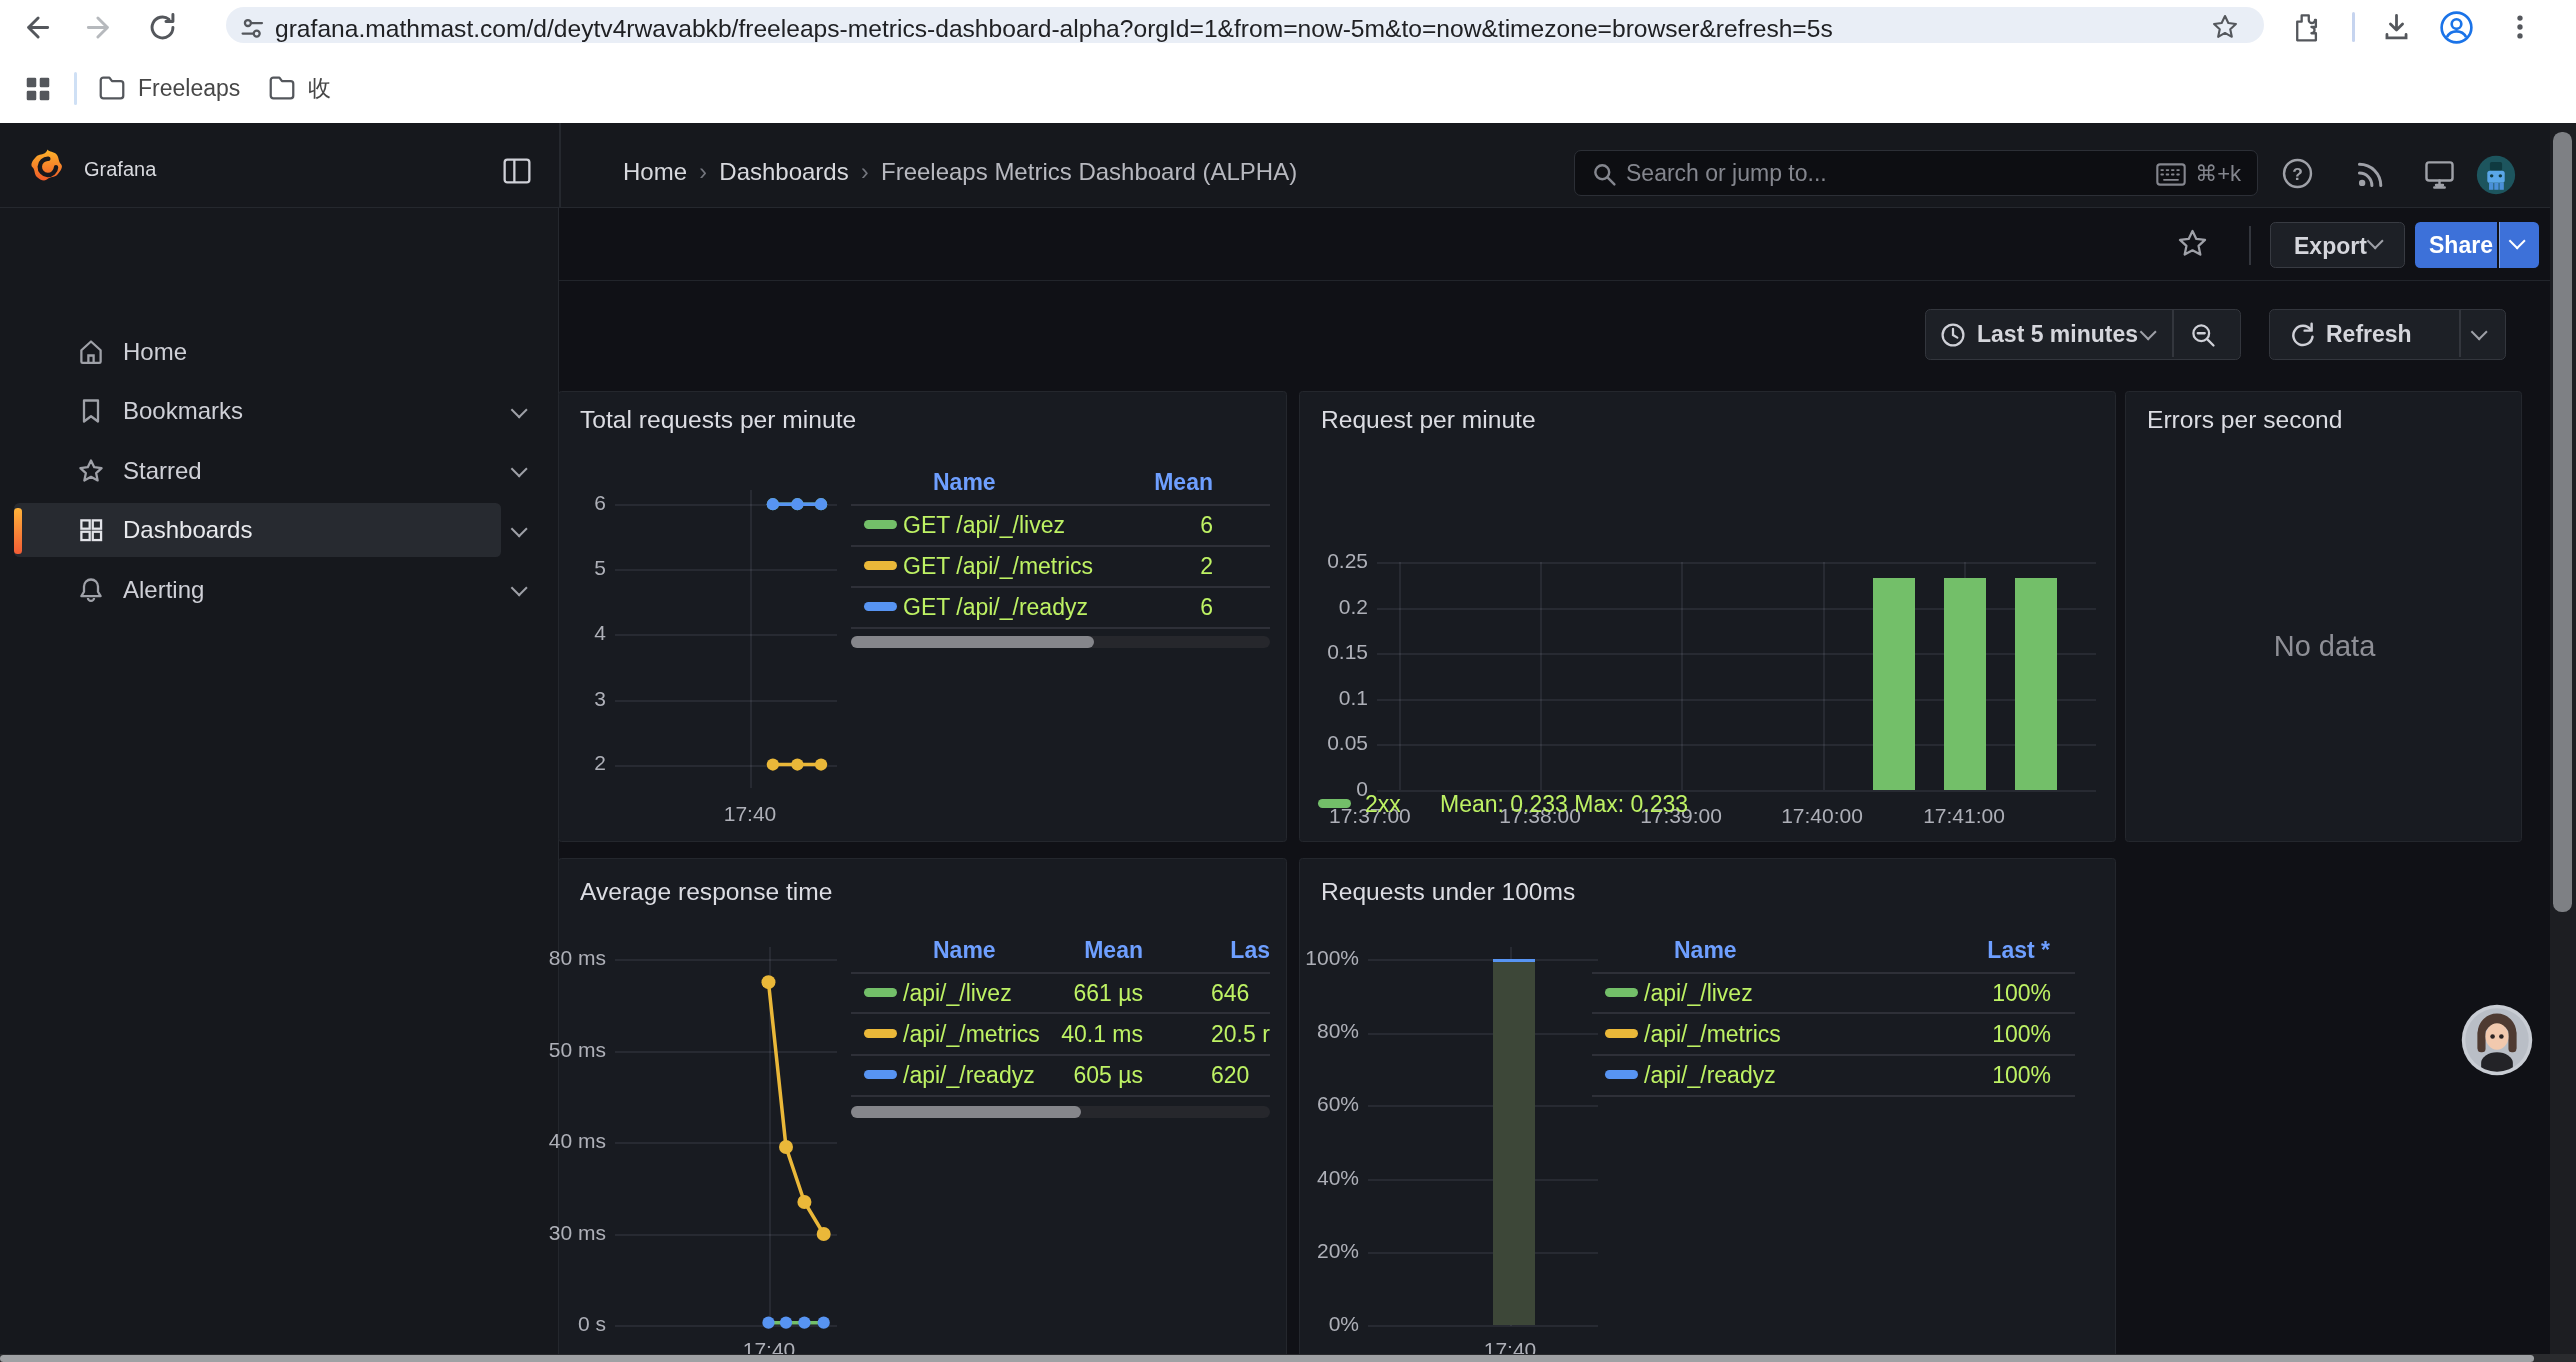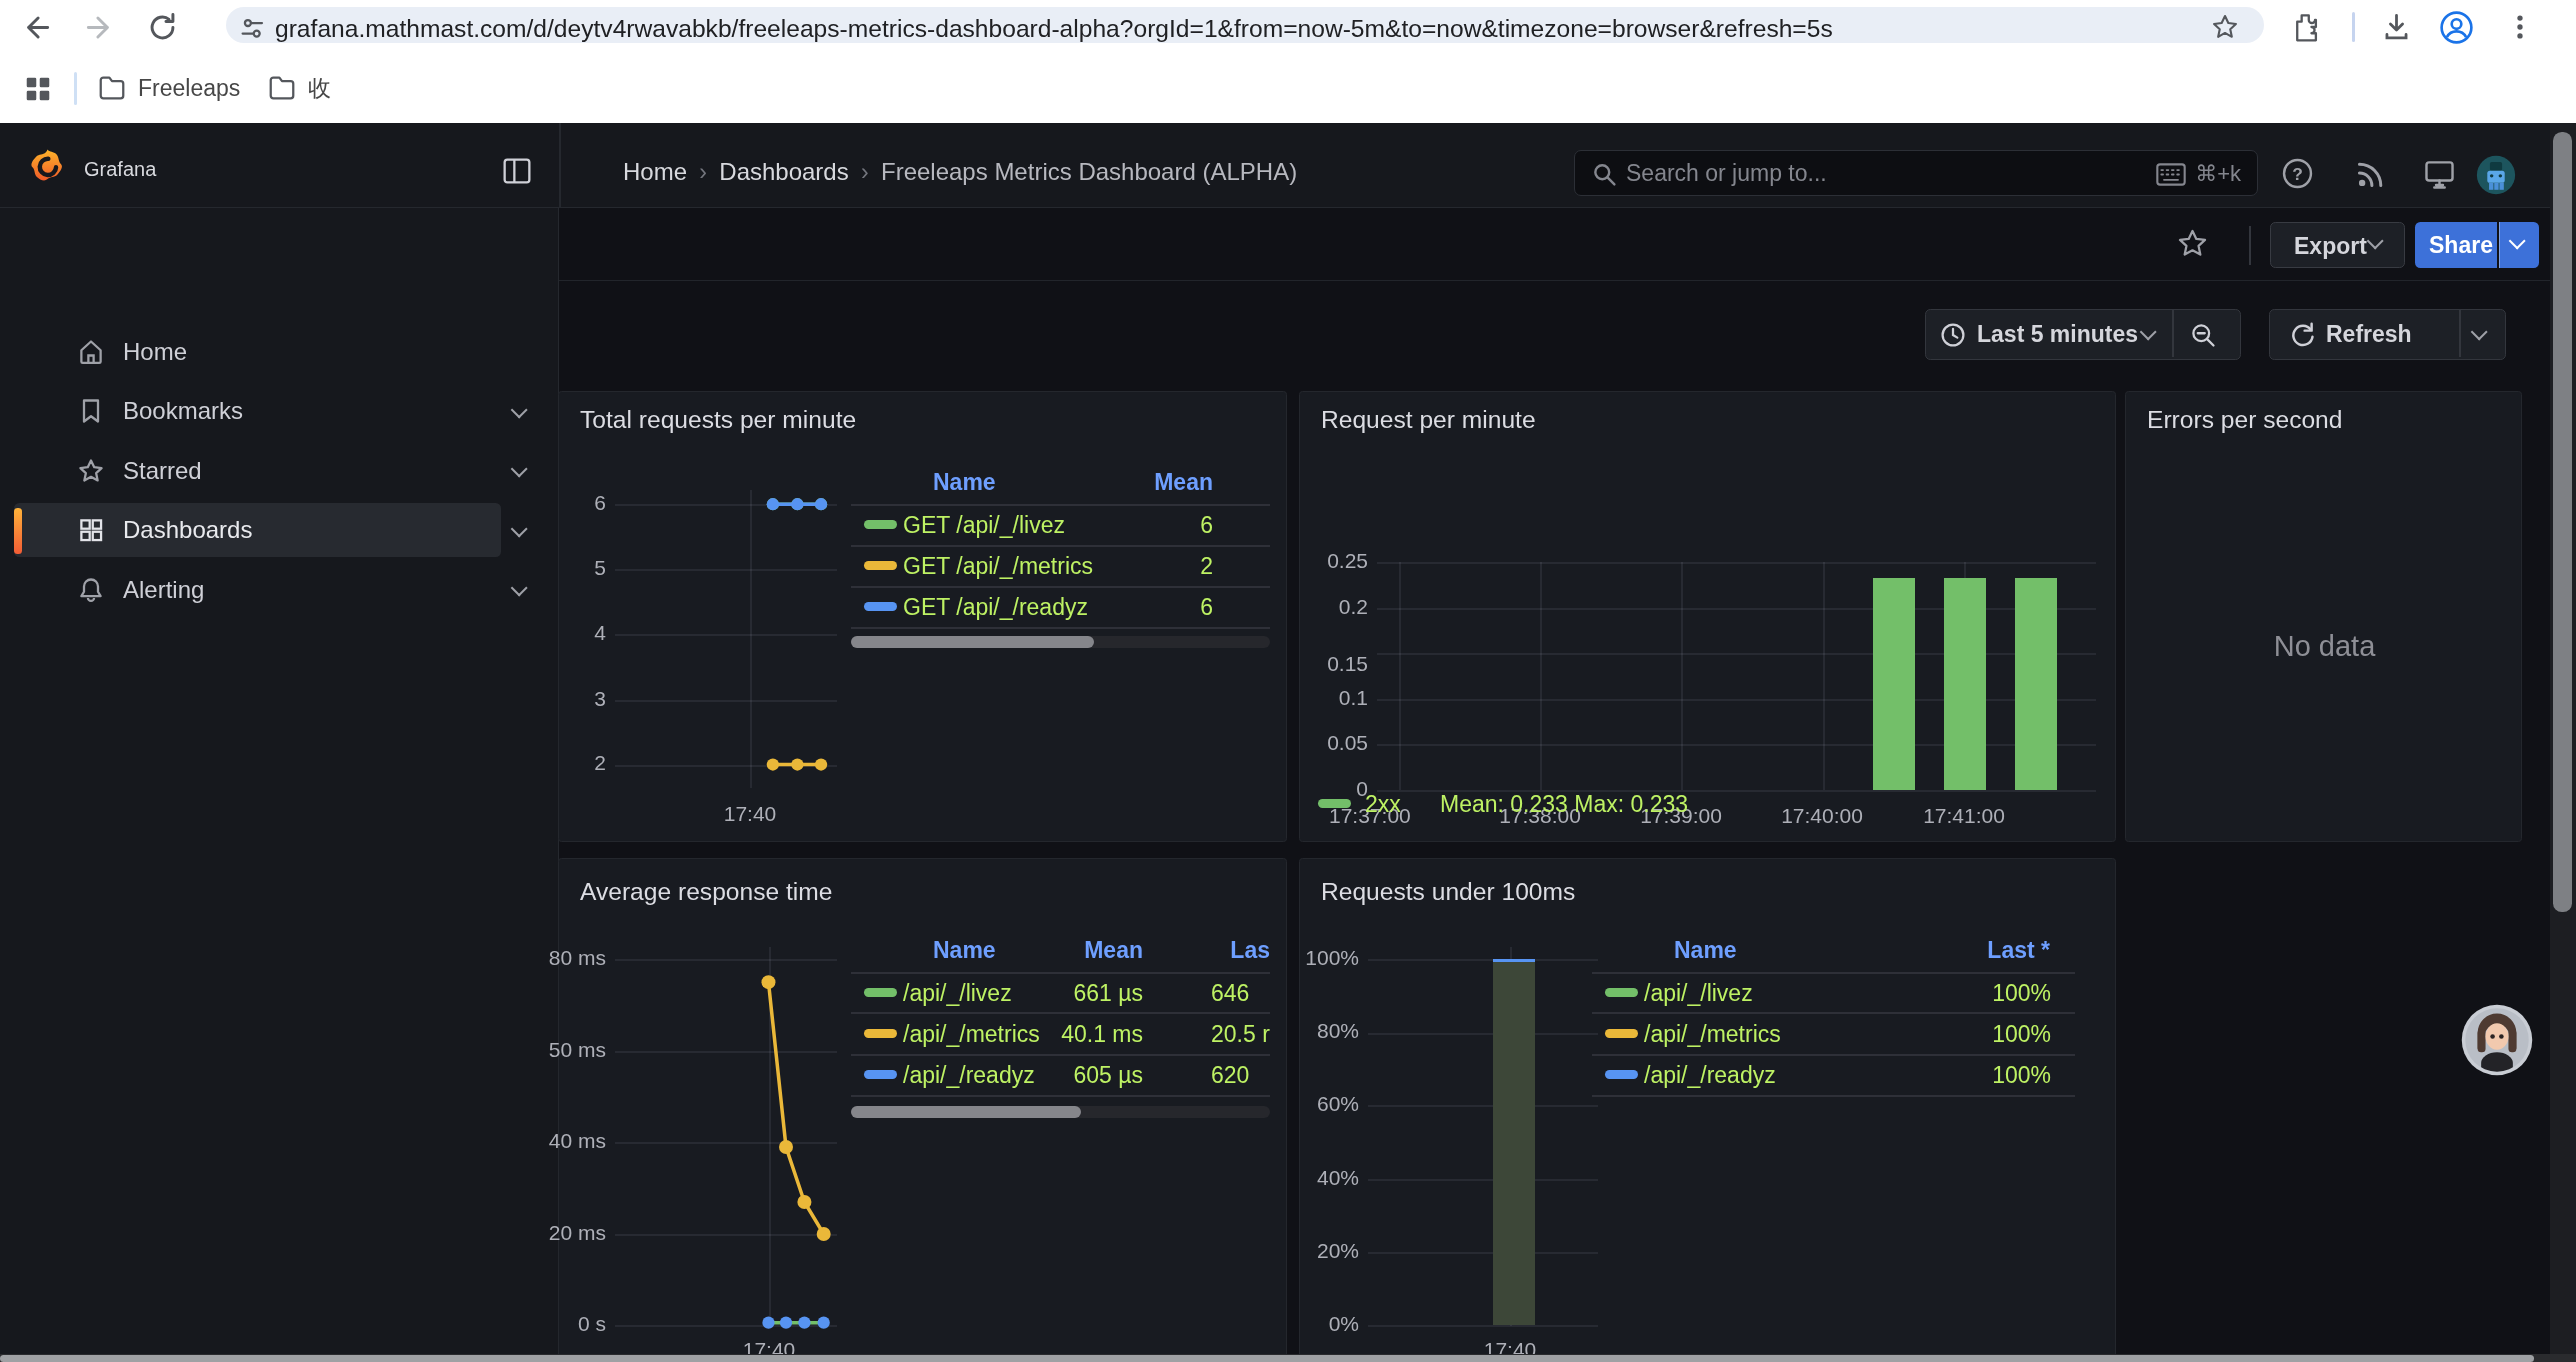--- a/index.html
+++ b/index.html
@@ -326,21 +326,21 @@
           <div class="abs gridline abs" style="left: 77px; top: 307px; width: 719px; height: 1.8px;"></div>
           <div class="abs gridline abs" style="left: 77px; top: 352px; width: 719px; height: 1.8px;"></div>
           <div class="abs gridline abs" style="left: 77px; top: 398px; width: 719px; height: 1.8px;"></div>
           <div class="abs gridline abs" style="left: 99px; top: 170px; width: 1.8px; height: 228px;"></div>
           <div class="abs gridline abs" style="left: 240px; top: 170px; width: 1.8px; height: 228px;"></div>
           <div class="abs gridline abs" style="left: 381px; top: 170px; width: 1.8px; height: 228px;"></div>
           <div class="abs gridline abs" style="left: 523px; top: 170px; width: 1.8px; height: 228px;"></div>
           <div class="abs gridline abs" style="left: 664px; top: 170px; width: 1.8px; height: 228px;"></div>
           <div class="abs tick" style="left: -37px; top: 157px; width: 105px; text-align: right;">0.25</div>
           <div class="abs tick" style="left: -37px; top: 203px; width: 105px; text-align: right;">0.2</div>
-          <div class="abs tick" style="left: -37px; top: 260px; width: 105px; text-align: right;">0.15</div>
+          <div class="abs tick" style="left: -37px; top: 248px; width: 105px; text-align: right;">0.15</div>
           <div class="abs tick" style="left: -37px; top: 294px; width: 105px; text-align: right;">0.1</div>
           <div class="abs tick" style="left: -37px; top: 339px; width: 105px; text-align: right;">0.05</div>
           <div class="abs tick" style="left: -37px; top: 385px; width: 105px; text-align: right;">0</div>
           <div class="abs tick" style="left: 29px; top: 412px; width: 140px; ">17:37:00</div>
           <div class="abs tick" style="left: 170px; top: 412px; width: 140px; text-align: center;">17:38:00</div>
           <div class="abs tick" style="left: 311px; top: 412px; width: 140px; text-align: center;">17:39:00</div>
           <div class="abs tick" style="left: 452px; top: 412px; width: 140px; text-align: center;">17:40:00</div>
           <div class="abs tick" style="left: 594px; top: 412px; width: 140px; text-align: center;">17:41:00</div>
           <div class="abs" style="left: 573px; top: 186px; width: 42px; height: 212px; background: rgb(115, 191, 105);"></div>
           <div class="abs" style="left: 644px; top: 186px; width: 42px; height: 212px; background: rgb(115, 191, 105);"></div>
@@ -359,21 +359,21 @@
       <div class="abs" id="pbody-3" style="left:0;top:0;width:729px;height:614px;">
           <div class="abs gridline abs" style="left: 56px; top: 100px; width: 222px; height: 1.8px;"></div>
           <div class="abs gridline abs" style="left: 56px; top: 192px; width: 222px; height: 1.8px;"></div>
           <div class="abs gridline abs" style="left: 56px; top: 283px; width: 222px; height: 1.8px;"></div>
           <div class="abs gridline abs" style="left: 56px; top: 375px; width: 222px; height: 1.8px;"></div>
           <div class="abs gridline abs" style="left: 56px; top: 466px; width: 222px; height: 1.8px;"></div>
           <div class="abs gridline abs" style="left: 210px; top: 88px; width: 1.8px; height: 379px;"></div>
           <div class="abs tick" style="left: -58px; top: 87px; width: 105px; text-align: right;">80 ms</div>
           <div class="abs tick" style="left: -58px; top: 179px; width: 105px; text-align: right;">50 ms</div>
           <div class="abs tick" style="left: -58px; top: 270px; width: 105px; text-align: right;">40 ms</div>
-          <div class="abs tick" style="left: -58px; top: 362px; width: 105px; text-align: right;">20 ms</div>
+          <div class="abs tick" style="left: -58px; top: 362px; width: 105px; text-align: right;">30 ms</div>
           <div class="abs tick" style="left: -58px; top: 453px; width: 105px; text-align: right;">0 s</div>
           <div class="abs tick" style="left: 140px; top: 479px; width: 140px; text-align: center;">17:40</div>
           <svg width="298" height="509" style="position: absolute; left: 0px; top: 0px;" viewBox="0 0 340 580">
             <polyline points="239,528.60375 259,528.60375 280,528.60375 302,528.60375" fill="none" stroke="#73BF69" stroke-width="4" stroke-linecap="round"></polyline>
             <circle cx="239" cy="528.60375" r="7" fill="#5794F2"></circle>
             <circle cx="259" cy="528.60375" r="7" fill="#5794F2"></circle>
             <circle cx="280" cy="528.60375" r="7" fill="#5794F2"></circle>
             <circle cx="302" cy="528.60375" r="7" fill="#5794F2"></circle>
             <polyline points="239,140.125 259,328.225 280,390.925 302,427.5" fill="none" stroke="#EAB839" stroke-width="4" stroke-linecap="round"></polyline>
             <circle cx="239" cy="140.125" r="8" fill="#EAB839"></circle>

